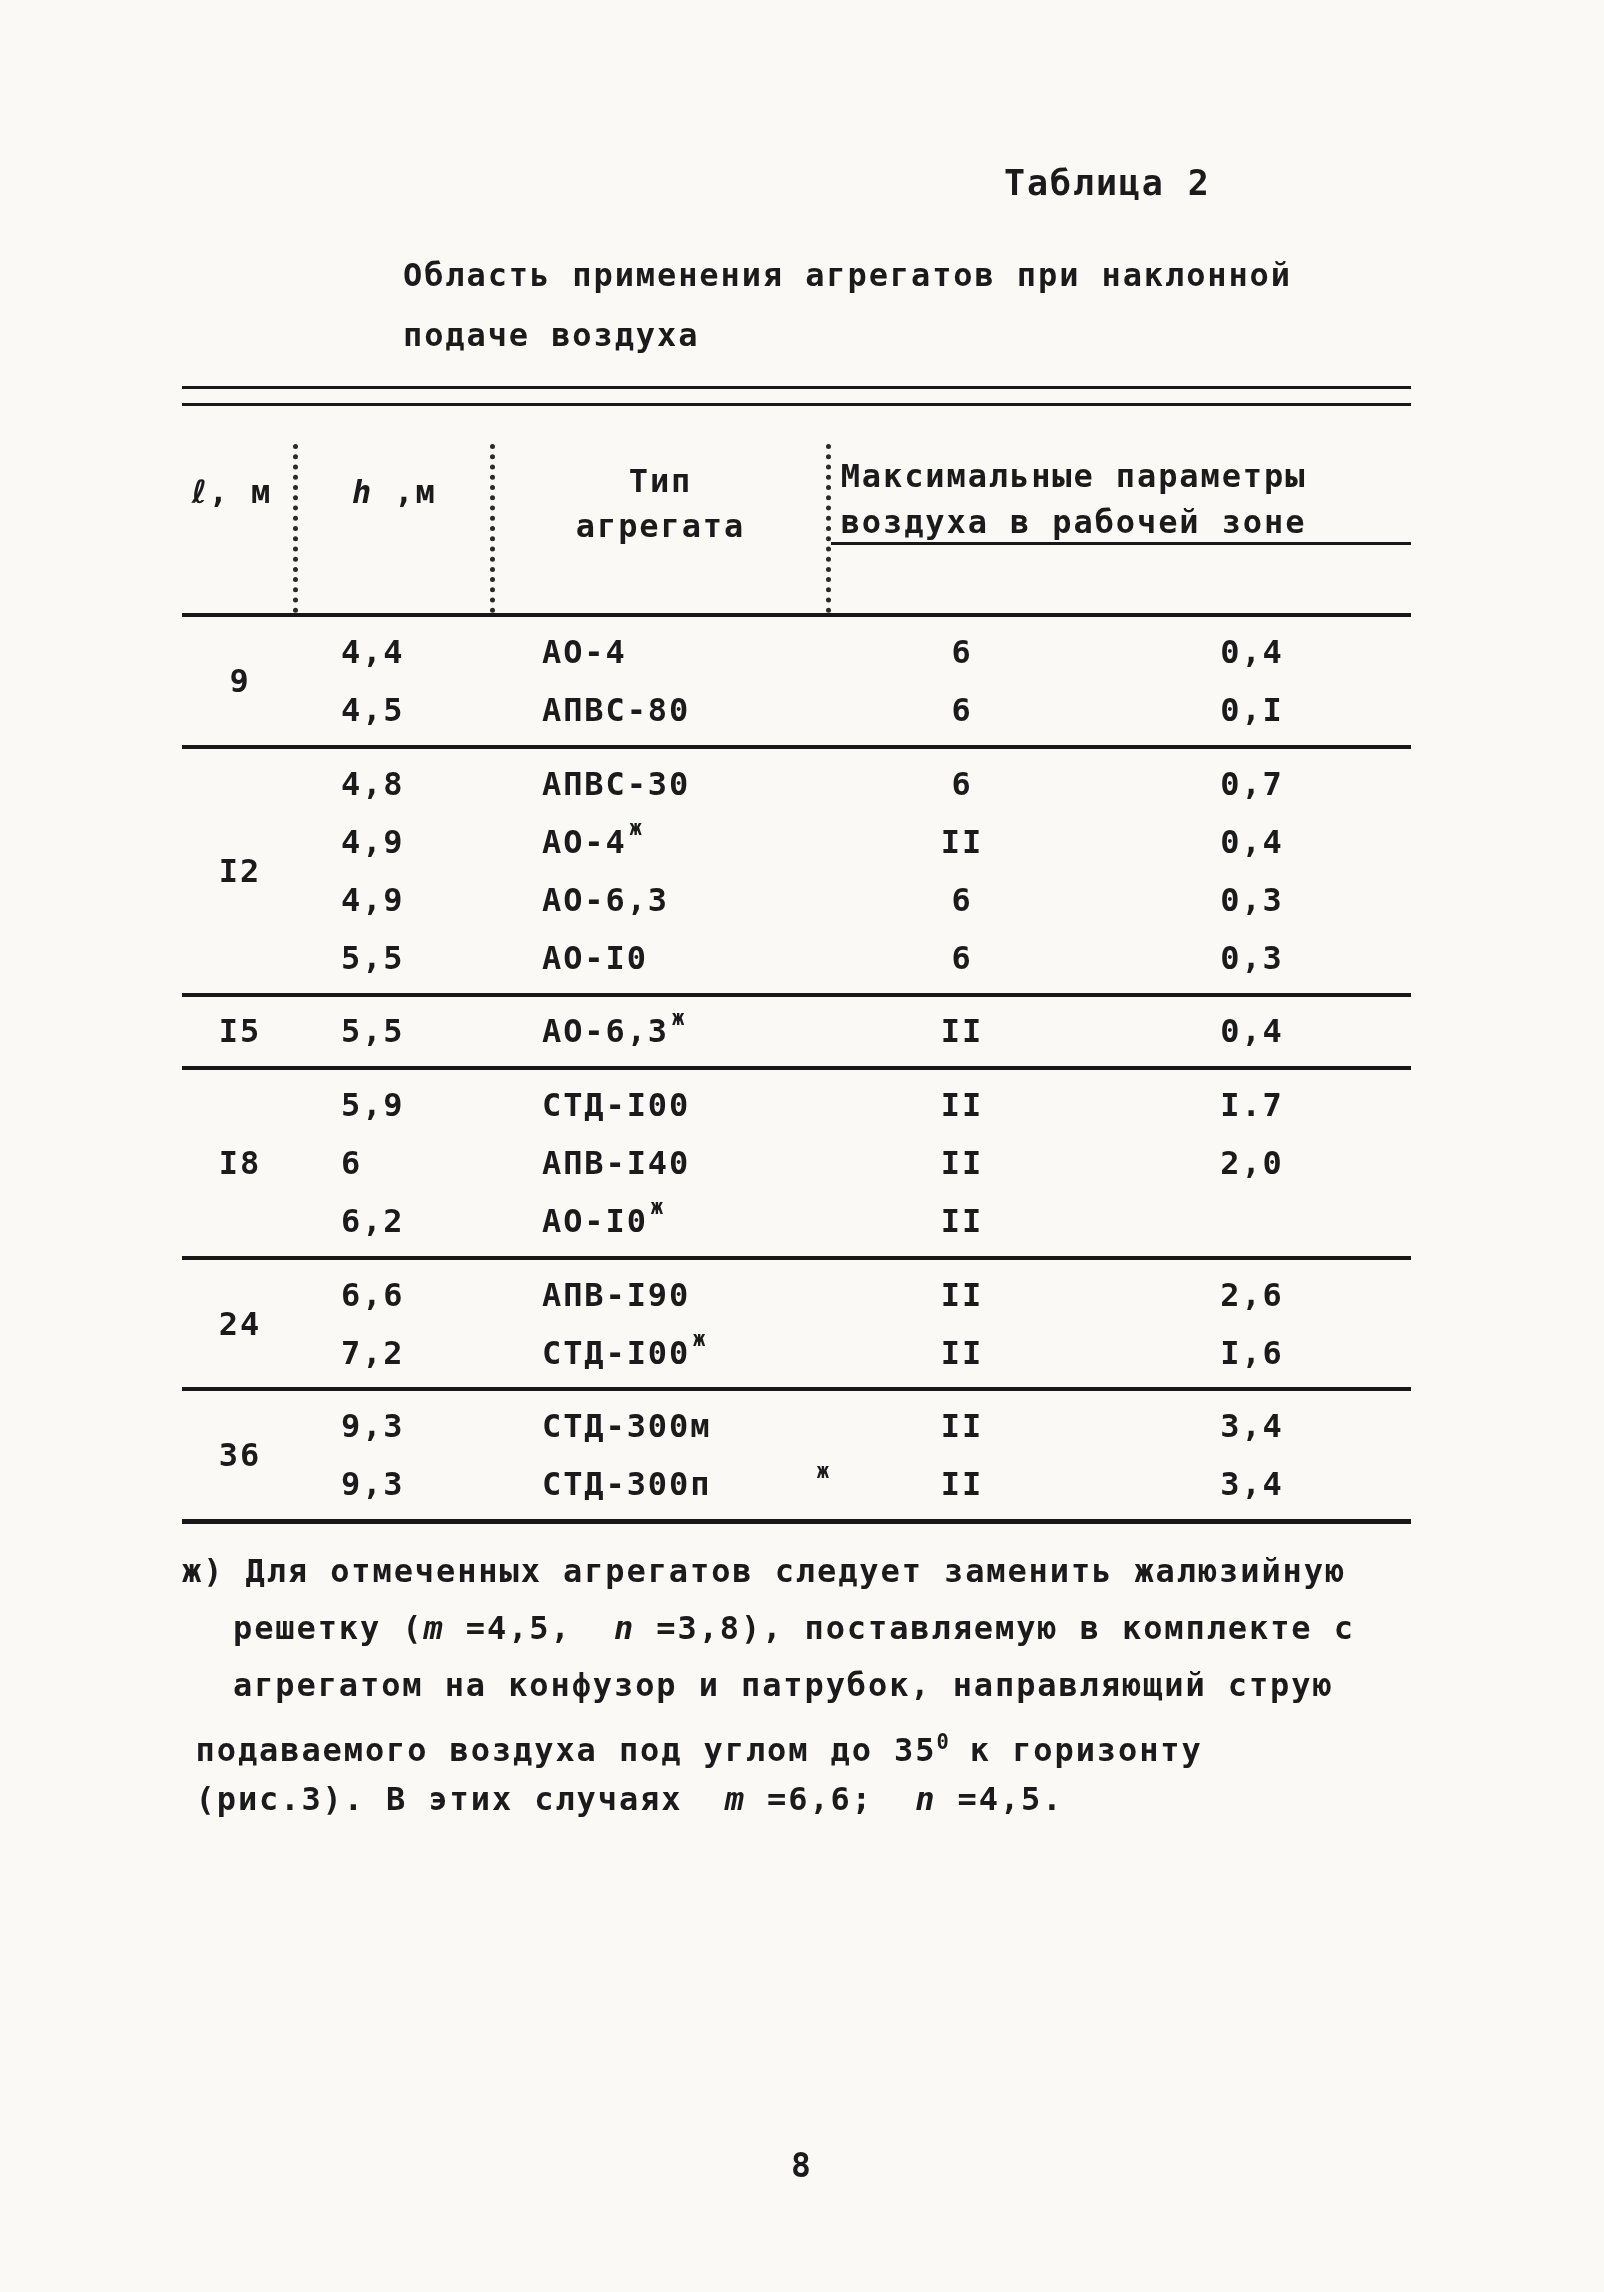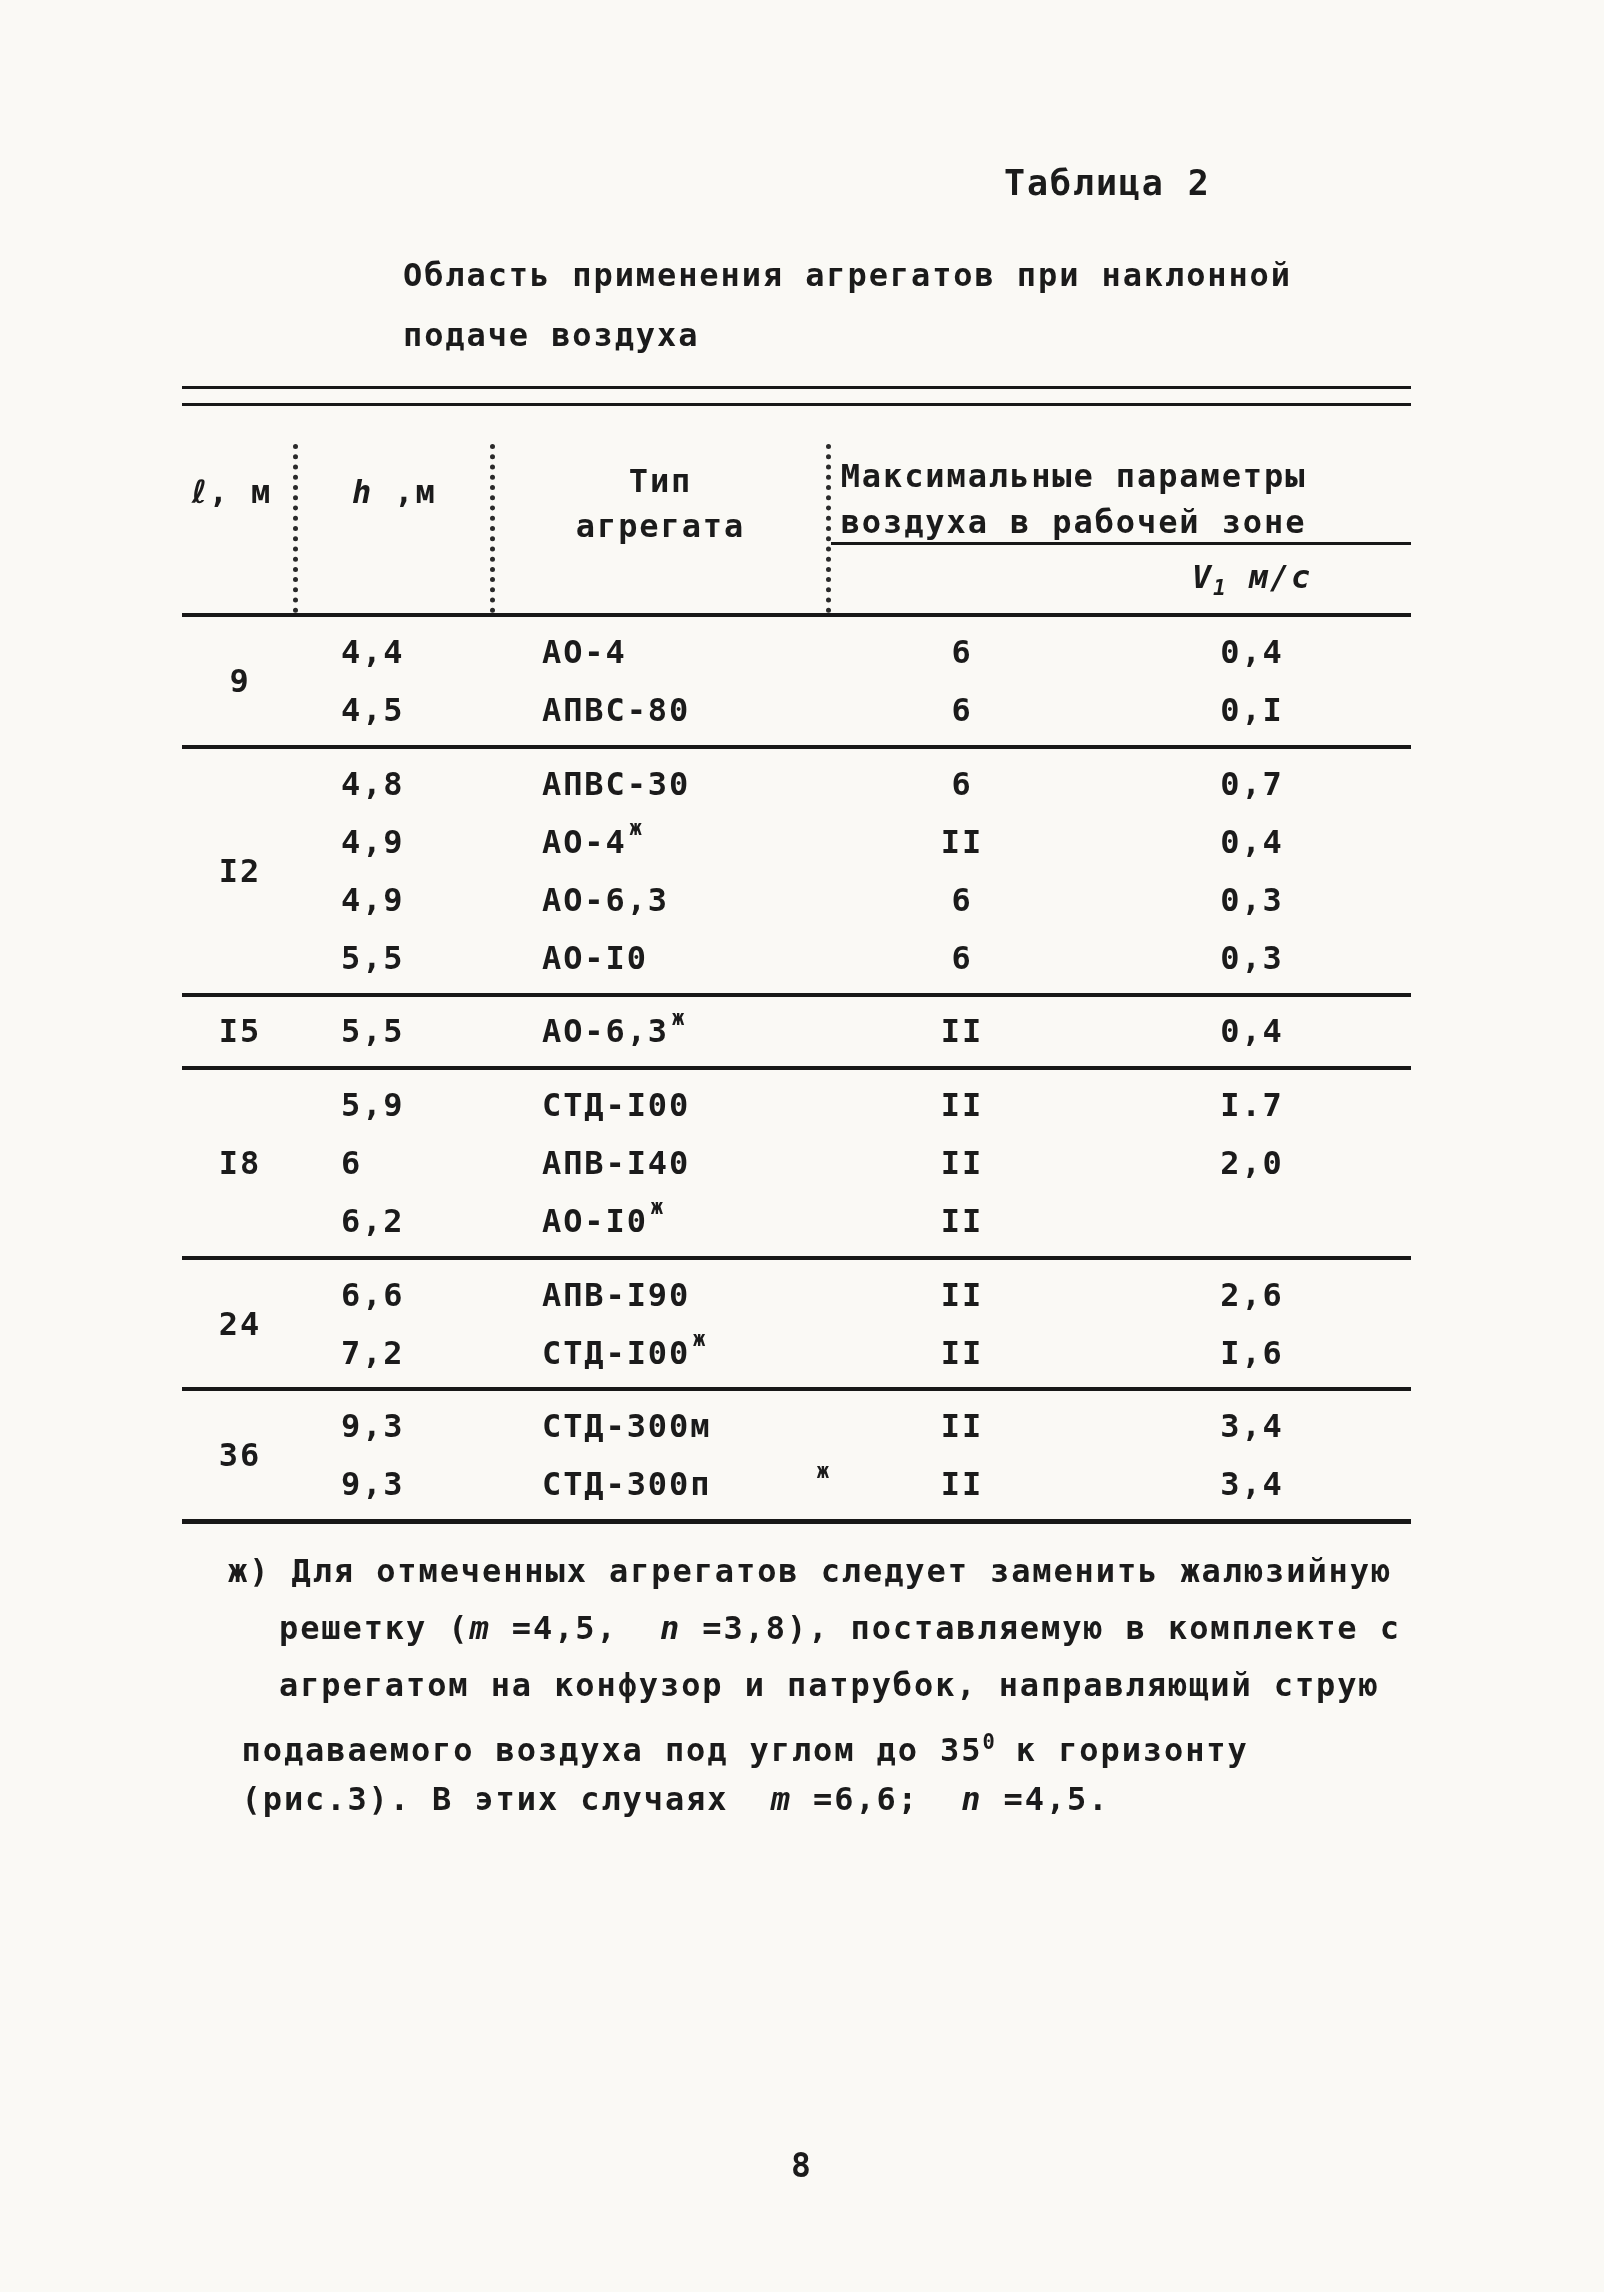--- a/index.html
+++ b/index.html
@@ -28,21 +28,21 @@
   .tgroup{display:grid;grid-template-columns:116px 197px 336px 262px 318px;grid-auto-rows:58px;padding:5.8px 0;border-top:4.9px solid #181818;}
   .tbody .tgroup:first-child{border-top:none;}
   .cell{font-size:32px;display:flex;align-items:center;box-sizing:border-box;}
   .l-cell{grid-column:1;justify-content:center;align-self:center;}
   .h-cell{grid-column:2;padding-left:43px;}
   .type-cell{grid-column:3;padding-left:47px;}
   .dt-cell{grid-column:4;justify-content:center;}
   .v-cell{grid-column:5;justify-content:center;}
   .marker{position:relative;top:-13.6px;font-size:20.4px;margin-left:2.9px;}
   .footnote{position:absolute;left:182px;top:1543px;width:1252px;font-size:32px;}
-  .fn-line{white-space:pre;line-height:57px;height:57px;margin-left:46px;}
+  .fn-line{white-space:pre;line-height:57px;height:57px;}
   .fn-line-2,.fn-line-3{padding-left:51px;}
   .fn-line-4,.fn-line-5{padding-left:13.6px;}
   .fn-line sup{font-size:20.4px;letter-spacing:0;}
   .ital{font-style:italic;}
   .page-number{position:absolute;left:0;top:2146px;width:100%;text-align:center;font-size:33px;}
   i{font-style:italic;}
 </style>
 </head>
 <body>
 
@@ -62,21 +62,20 @@
       <div class="hcell hl dotted-r"><i>ℓ</i><span>, м</span></div>
       <div class="hcell hh dotted-r"><i>h</i><span> ,м</span></div>
       <div class="hcell htype dotted-r">
         <div>Тип</div>
         <div>агрегата</div>
       </div>
       <div class="hcell hparams">
         <div>Максимальные параметры</div>
         <div>воздуха в рабочей зоне</div>
       </div>
-      <div class="hcell hsub2"><i>V</i><sub>1</sub><i> м/с</i></div>
     </div>
 
     <div class="rule"></div>
 
     <div class="tbody">
         <div class="tgroup">
           <div class="cell l-cell" style="grid-row: 1 / span 2;">9</div>
           <div class="cell h-cell" style="grid-row: 1;">4,4</div>
           <div class="cell type-cell" style="grid-row: 1;">
             <span>АО-4</span>

